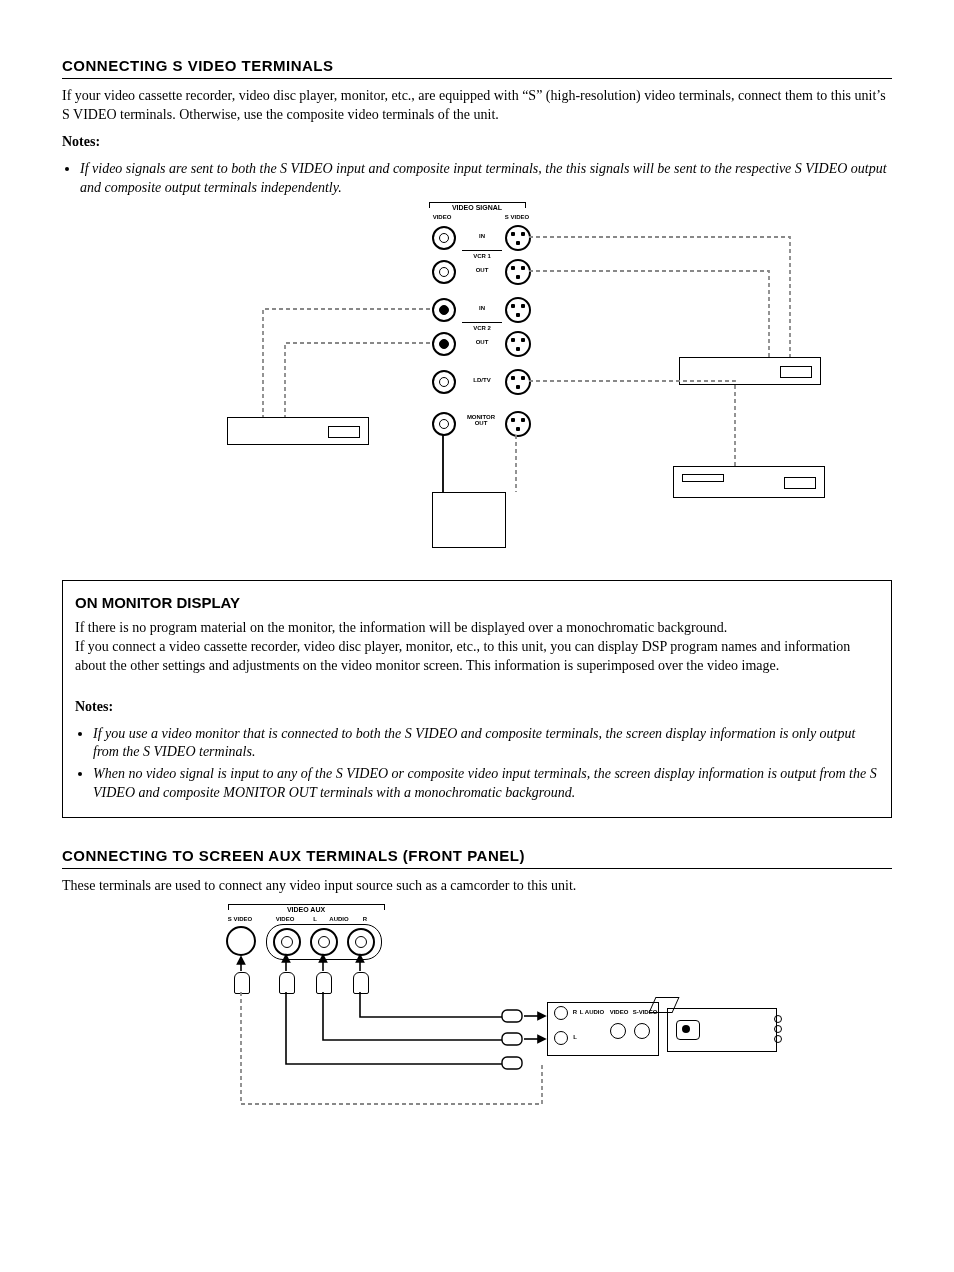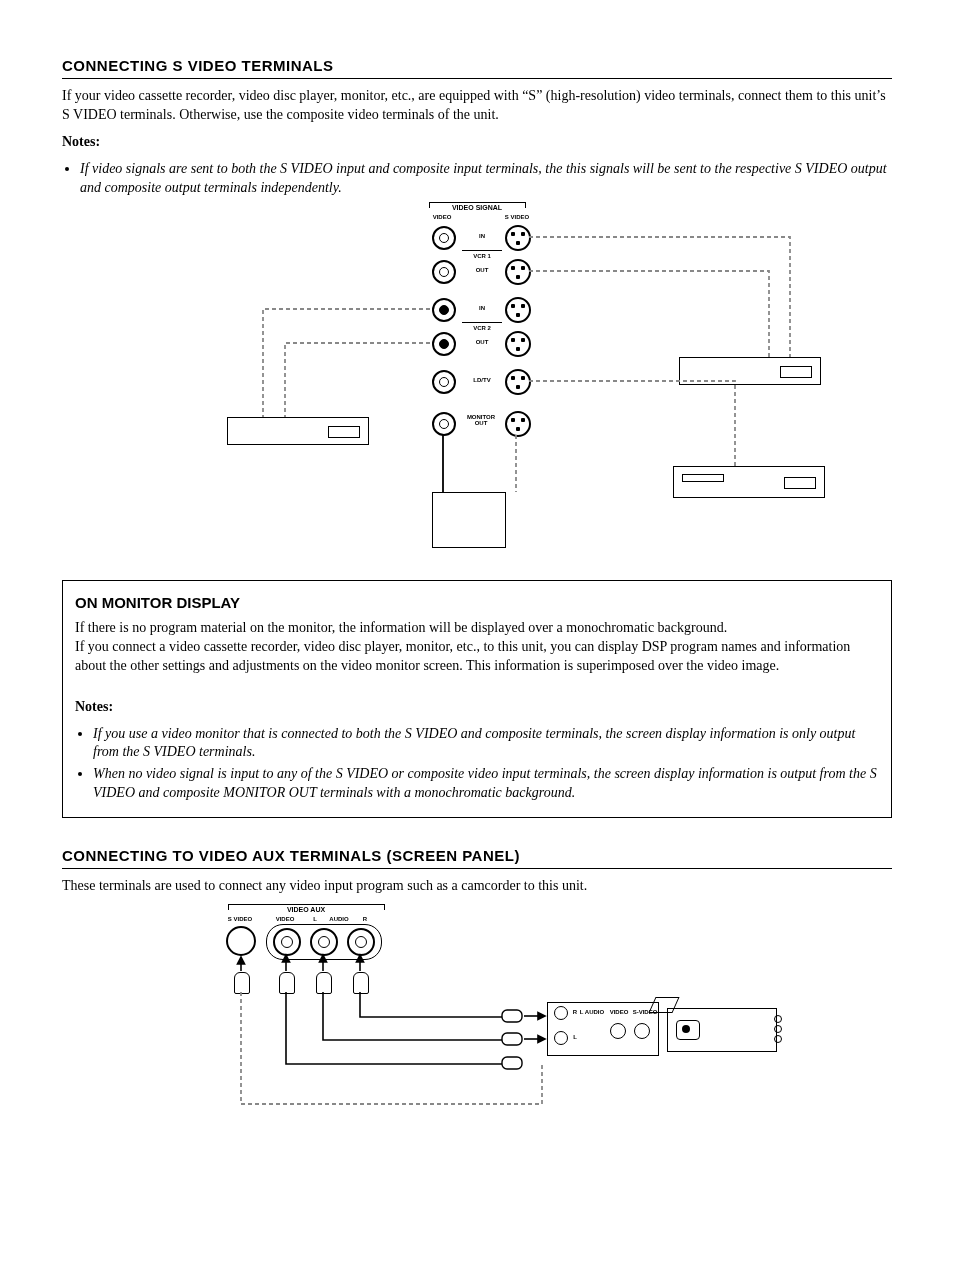--- a/index.html
+++ b/index.html
@@ -190,22 +190,22 @@
   <h3>ON MONITOR DISPLAY</h3>
   <div>If there is no program material on the monitor, the information will be displayed over a monochromatic background.</div>
   <div>If you connect a video cassette recorder, video disc player, monitor, etc., to this unit, you can display DSP program names and information about the other settings and adjustments on the video monitor screen. This information is superimposed over the video image.</div>
   <p style="margin-top:22px;"><span class="note-label">Notes:</span></p>
   <ul>
     <li><em>If you use a video monitor that is connected to both the S VIDEO and composite terminals, the screen display information is only output from the S VIDEO terminals.</em></li>
     <li><em>When no video signal is input to any of the S VIDEO or composite video input terminals, the screen display information is output from the S VIDEO and composite MONITOR OUT terminals with a monochromatic background.</em></li>
   </ul>
 </div>
 
-<h2>CONNECTING TO VIDEO AUX TERMINALS (SCREEN PANEL)</h2>
-<p>These terminals are used to connect any video input program such as a camcorder to this unit.</p>
+<h2>CONNECTING TO SCREEN AUX TERMINALS (FRONT PANEL)</h2>
+<p>These terminals are used to connect any video input source such as a camcorder to this unit.</p>
 
 <div class="diag2">
 
   <div class="lbl l7" style="left:16px; top:0; width:156px; border-top:1px solid #000;">VIDEO AUX</div>
   <div style="position:absolute; left:16px; top:0; width:1px; height:6px; background:#000;"></div>
   <div style="position:absolute; left:172px; top:0; width:1px; height:6px; background:#000;"></div>
 
   <div class="lbl l6" style="left:8px; top:11px; width:40px;">S VIDEO</div>
   <div class="lbl l6" style="left:58px; top:11px; width:30px;">VIDEO</div>
   <div class="lbl l6" style="left:96px; top:11px; width:14px;">L</div>

